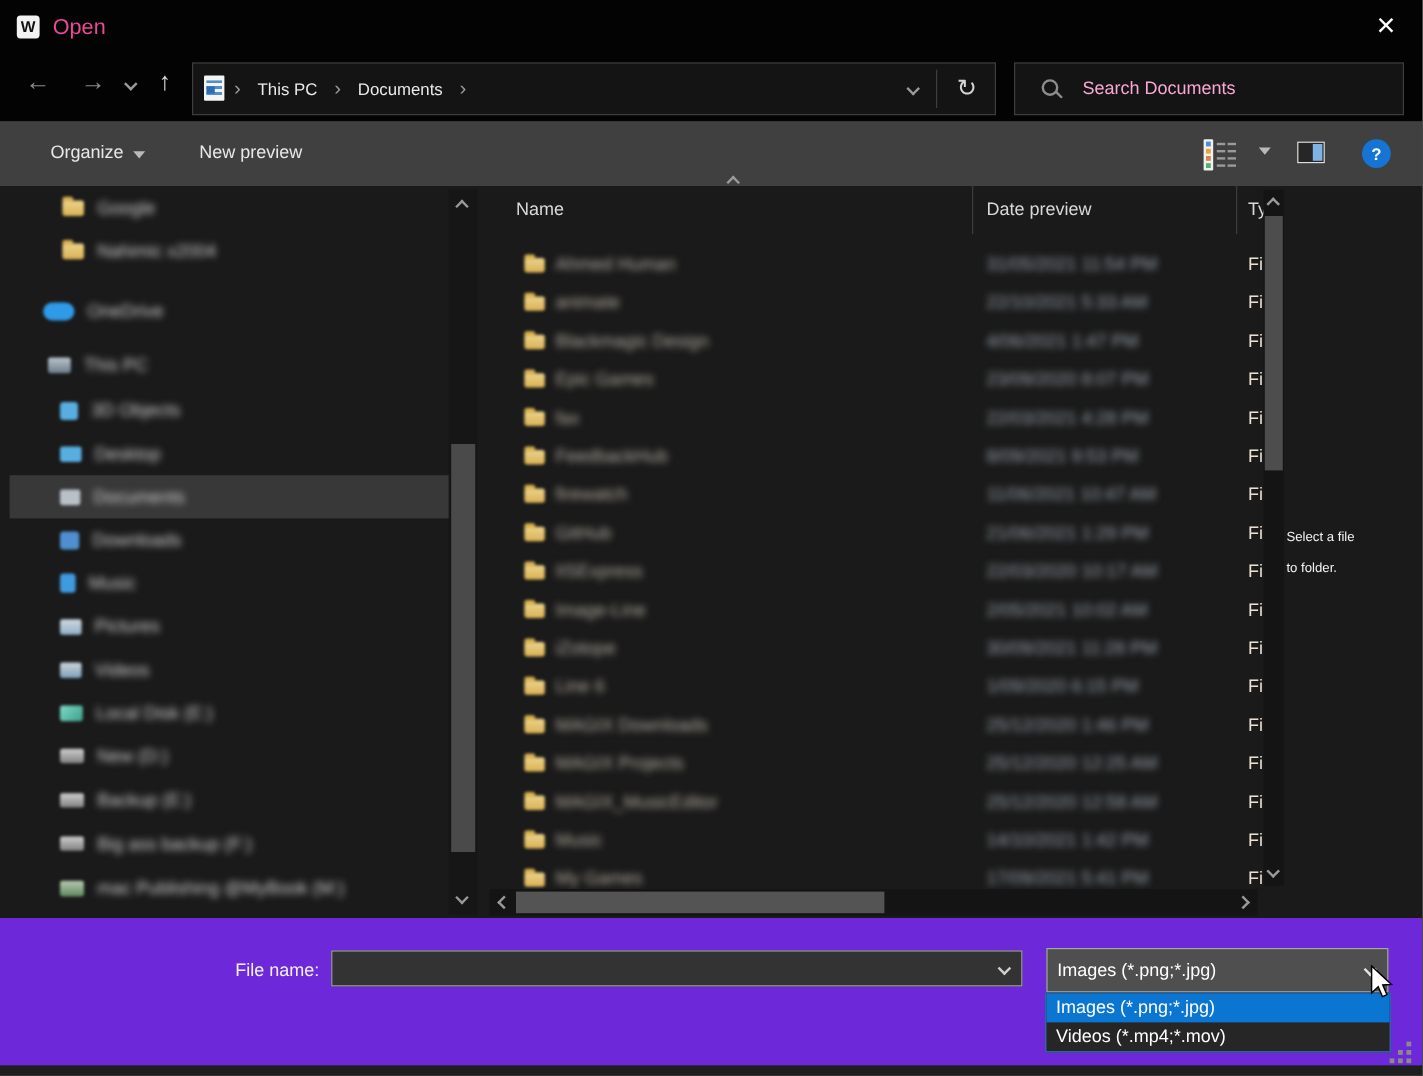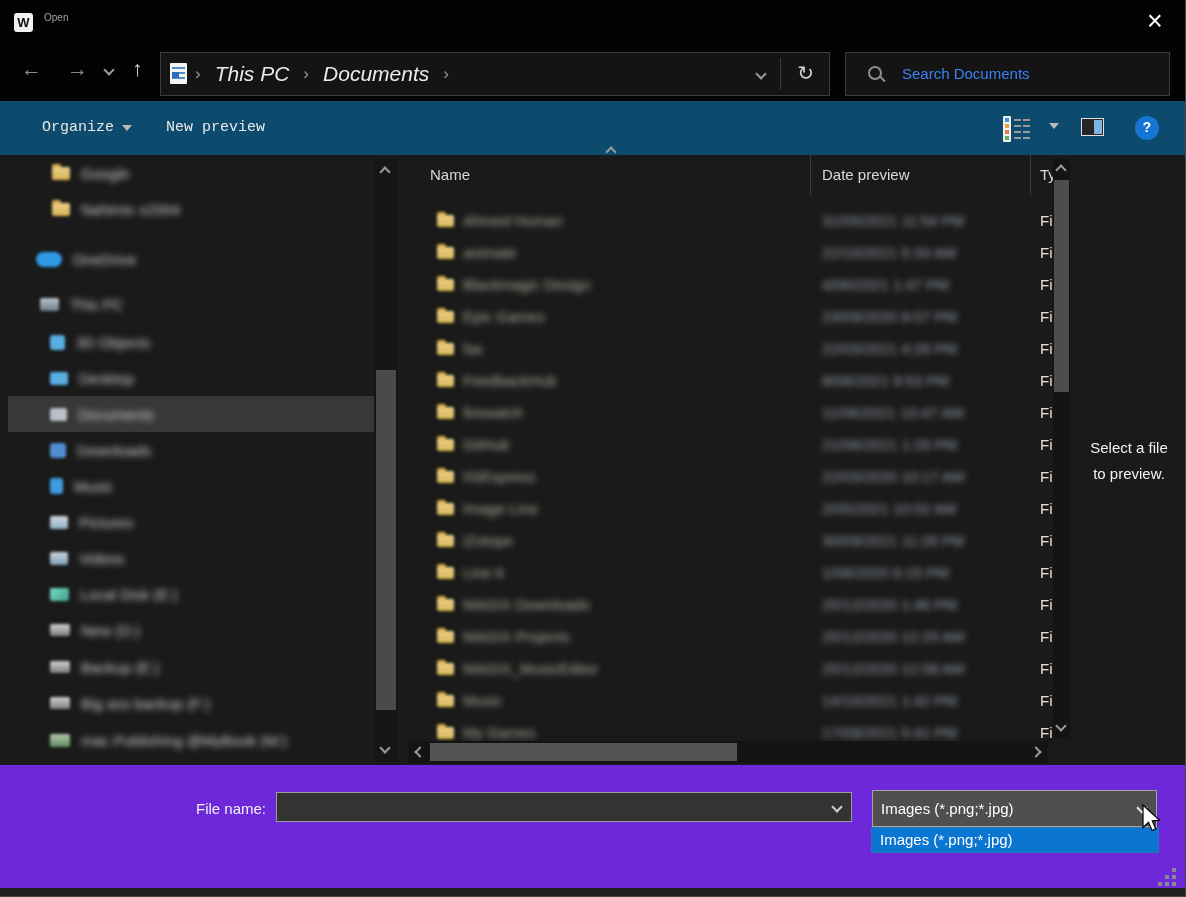--- a/index.html
+++ b/index.html
@@ -3,52 +3,52 @@
 <meta charset="utf-8">
 <style>
   html,body{margin:0;padding:0;background:#000;}
   .window{position:relative;width:1186px;height:897px;background:#1a1a1a;overflow:hidden;
           font-family:"Liberation Sans",sans-serif;border-right:1px solid #474747;border-bottom:1px solid #474747;box-sizing:border-box;}
 
   
   .titlebar{position:absolute;left:0;top:0;width:100%;height:45px;background:#030303;}
   .app-icon{position:absolute;left:14px;top:13px;width:19px;height:19px;background:#f2f2f2;border-radius:3px;
             color:#101010;font-weight:bold;font-size:13px;line-height:19px;text-align:center;}
-  .title-text{position:absolute;left:44px;top:12px;font-size:10px;color:#a3a3a3;}
+  .title-text{position:absolute;left:44px;top:12px;font-size:18px;color:#ec4899;}
   .close-btn{position:absolute;right:10px;top:3px;width:40px;height:38px;color:#fff;font-size:27px;font-weight:100;
              text-align:center;line-height:36px;}
 
   
   .addressrow{position:absolute;left:0;top:45px;width:100%;height:56px;background:#030303;}
   .nav-glyph{position:absolute;font-size:21px;color:#8a8a8a;top:12px;}
   .nav-up{color:#dcdcdc;}
   .chev{display:inline-block;width:8px;height:8px;border-left:2px solid #9a9a9a;border-bottom:2px solid #9a9a9a;transform:rotate(-45deg);}
   .chev.up{transform:rotate(135deg);}
   .chev.left{transform:rotate(45deg);}
   .chev.right{transform:rotate(225deg);}
   .chev.small{width:6px;height:6px;}
   .nav-chev{position:absolute;left:105px;top:21px;}
   .addr-box{position:absolute;left:160px;top:7px;width:670px;height:44px;background:#141414;border:1px solid #3d3d3d;box-sizing:border-box;}
   .doc-icon{position:absolute;left:9px;top:10px;width:17px;height:21px;background:#f4f4f4;border-radius:1px;}
   .doc-icon::before{content:'';position:absolute;left:2px;top:4px;right:2px;height:13px;
        background:repeating-linear-gradient(180deg,#4f8fd0 0 2px,transparent 2px 5px);}
   .doc-icon::after{content:'';position:absolute;left:2px;top:9px;width:7px;height:6px;background:#2e6db5;}
   .crumbs{position:absolute;left:34px;top:0;height:42px;display:flex;align-items:center;gap:14px;}
   .crumb-sep{color:#9a9a9a;font-size:17px;padding-top:0px;}
-  .crumb{color:#eaeaea;font-size:21px;font-style:italic;}
+  .crumb{color:#eaeaea;font-size:14px;}
   .addr-chev{position:absolute;right:64px;top:17px;}
   .addr-vline{position:absolute;right:48px;top:5px;width:1px;height:32px;background:#3d3d3d;}
   .refresh{position:absolute;right:15px;top:8px;font-size:20px;color:#d4d4d4;}
   .search-box{position:absolute;left:845px;top:7px;width:325px;height:44px;background:#141414;border:1px solid #3d3d3d;box-sizing:border-box;}
   .mag{position:absolute;left:22px;top:13px;width:10px;height:10px;border:2px solid #8d8d8d;border-radius:50%;}
   .mag::after{content:'';position:absolute;width:7px;height:2px;background:#8d8d8d;transform:rotate(45deg);right:-6px;bottom:-2px;}
-  .search-ph{position:absolute;left:56px;top:12px;font-size:15px;color:#3b82f6;}
-
-  
-  .toolbar{position:absolute;left:0;top:101px;width:100%;height:54px;background:#0c4a6e;font-family:Liberation Mono, monospace;}
+  .search-ph{position:absolute;left:56px;top:12px;font-size:15px;color:#f9a8d4;}
+
+  
+  .toolbar{position:absolute;left:0;top:101px;width:100%;height:54px;background:#404040;}
   .tool-label{position:absolute;top:18px;font-size:15px;color:#e8e8e8;}
   .tri-down{display:inline-block;width:0;height:0;border-left:5px solid transparent;border-right:5px solid transparent;border-top:6px solid #b9b9b9;margin-left:8px;}
   .views-icon{position:absolute;left:1003px;top:15px;width:30px;height:26px;}
   .views-strip{position:absolute;left:0;top:0;width:8px;height:26px;background:#f0f0f0;border-radius:1px;}
   .views-sq{position:absolute;left:2px;width:4px;height:4px;}
   .views-dash{position:absolute;width:7px;height:2px;background:#9a9a9a;}
   .views-chev{position:absolute;left:1041px;top:22px;}
   .pane-icon{position:absolute;left:1081px;top:17px;width:23px;height:18px;border:1px solid #e0e0e0;background:#262626;box-sizing:border-box;}
   .pane-icon::after{content:'';position:absolute;right:1px;top:1px;width:8px;height:14px;background:#7fb2e5;}
   .help-icon{position:absolute;left:1135px;top:15px;width:24px;height:24px;border-radius:50%;background:#1574d4;
@@ -93,21 +93,21 @@
   .r-name{position:absolute;left:55px;top:7px;font-size:15px;color:#b3ac9f;filter:blur(3px);white-space:nowrap;}
   .r-date{position:absolute;left:414px;top:7px;font-size:15px;color:#98a1ab;filter:blur(3px);white-space:nowrap;}
   .r-type{position:absolute;left:632px;top:7px;width:13px;overflow:hidden;font-size:15px;color:#eadfd2;white-space:nowrap;}
   .fl-vscroll{position:absolute;left:645px;top:3px;width:17px;height:580px;background:#141414;}
   .fl-vthumb{position:absolute;left:1px;top:22px;width:15px;height:212px;background:#4d4d4d;}
   .fl-hscroll{position:absolute;left:0;top:586px;width:640px;height:22px;background:#141414;}
   .fl-hthumb{position:absolute;left:22px;top:2px;width:307px;height:18px;background:#545454;}
 
   
   .preview{position:absolute;left:1072px;top:0;width:114px;height:610px;}
-  .preview-text{margin-top:280px;text-align:center;font-size:15px;line-height:26px;color:#f2f2f2;}
+  .preview-text{margin-top:280px;text-align:left;font-size:11px;line-height:26px;color:#f2f2f2;}
 
   
   .footer{position:absolute;left:0;top:765px;width:100%;height:123px;background:#6d28d9;}
   .fn-label{position:absolute;left:120px;top:35px;width:146px;text-align:right;font-size:15px;color:#f2f2f2;}
   .fn-input{position:absolute;left:276px;top:27px;width:576px;height:30px;background:#333;border:1px solid #9a9a9a;box-sizing:border-box;}
   .fn-chev{position:absolute;right:10px;top:10px;border-color:#cfcfcf;}
   .ft-select{position:absolute;left:872px;top:25px;width:285px;height:37px;background:#4f4f4f;border:1px solid #a6a6a6;
              box-sizing:border-box;font-size:15px;color:#fff;line-height:35px;padding-left:8px;}
   .ft-chev{position:absolute;right:10px;top:13px;border-color:#e6e6e6;}
   .ft-dropdown{position:absolute;left:871px;top:62px;width:288px;background:#262626;border:1px solid #2e75b5;box-sizing:border-box;z-index:10;}
@@ -409,38 +409,39 @@
       <div class="fl-hscroll">
         <span class="chev small left" style="position:absolute;left:8px;top:7px;"></span>
         <div class="fl-hthumb"></div>
         <span class="chev small right" style="position:absolute;right:8px;top:7px;"></span>
       </div>
     </div>
 
     <div class="preview">
       <div class="preview-text">
         <div>Select a file</div>
-        <div>to preview.</div>
+        <div>to folder.</div>
       </div>
     </div>
   </div>
 
   <div class="footer">
     <div class="fn-label">File name:</div>
     <div class="fn-input">
       <span></span>
       <span class="chev small fn-chev" style="position:absolute;"></span>
     </div>
     <div class="ft-select">
       <span>Images (*.png;*.jpg)</span>
       <span class="chev small ft-chev" style="position:absolute;"></span>
     </div>
     <div class="ft-dropdown">
     <div class="ft-option selected">Images (*.png;*.jpg)</div>
 
+    <div class="ft-option">Videos (*.mp4;*.mov)</div>
   </div>
   </div>
 
   <div class="bottomstrip"></div>
   <div class="grip"></div>
 
   <div class="cursor">
     <svg width="22" height="30" viewBox="0 0 22 30">
       <path d="M2 1 L2 23.5 L7.5 18.2 L11 26.5 L14.8 24.9 L11.3 16.8 L18.5 16.3 Z" fill="#ffffff" stroke="#000000" stroke-width="1.2"></path>
     </svg>

